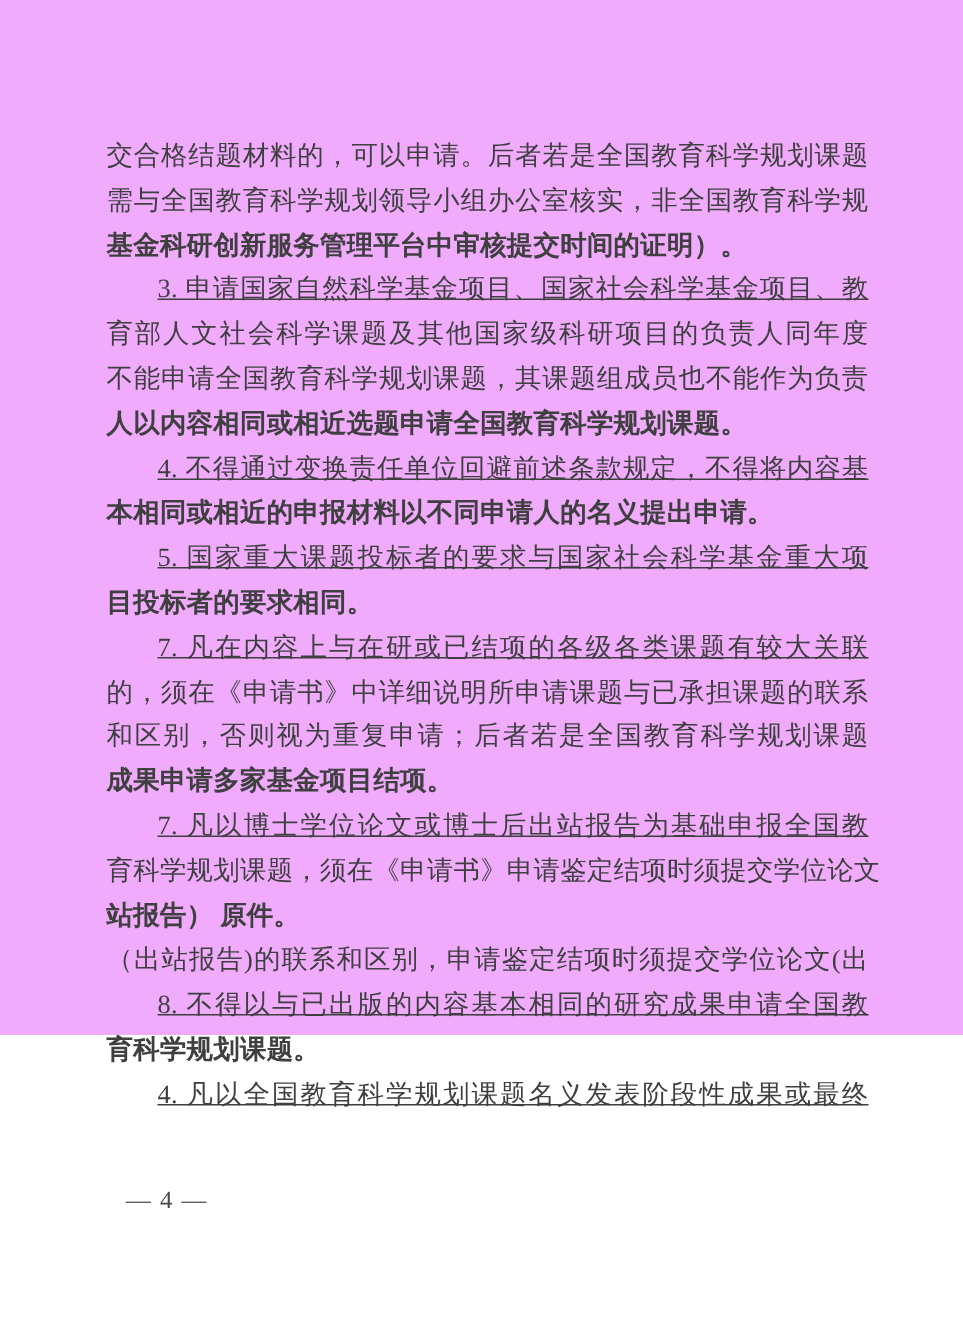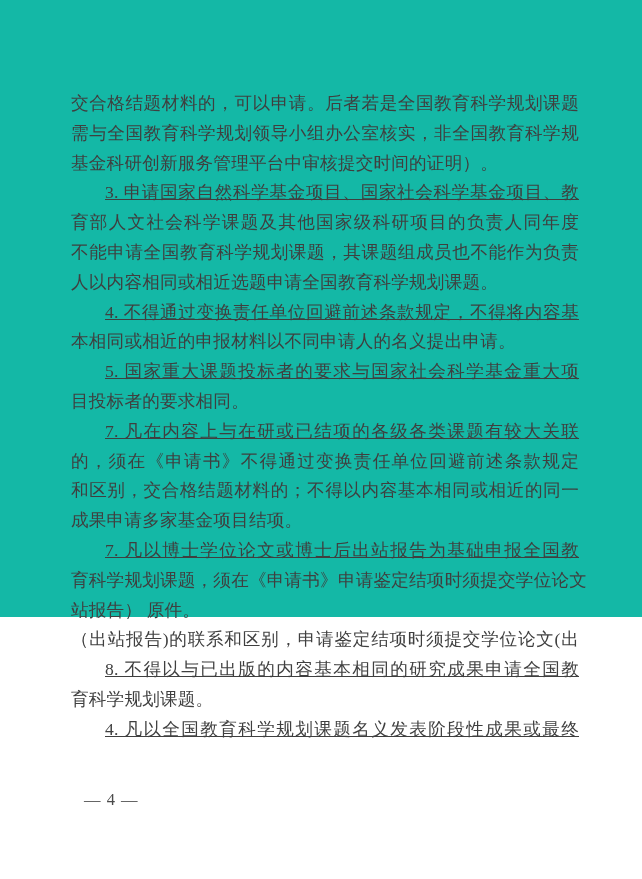--- a/index.html
+++ b/index.html
@@ -9,22 +9,22 @@
   body {
     width: 642px;
     height: 879px;
     background: #ffffff;
     font-family: "Liberation Serif", "DejaVu Serif", serif;
     overflow: hidden;
   }
   .page {
     position: relative;
     width: 642px;
-    height: 617px;
-    background: #14b8a6;
+    height: 690px;
+    background: #f0abfc;
   }
   .text-body {
     position: absolute;
     left: 71px;
     top: 89px;
     width: 508px;
     color: #3f3f3f;
   }
   .line {
     font-size: 17.6px;
@@ -32,20 +32,21 @@
     height: 29.8px;
     text-align: justify;
     text-align-last: justify;
     text-justify: inter-character;
     letter-spacing: 0.2px;
     white-space: nowrap;
   }
   .line.no-j {
     text-align: left;
     text-align-last: left;
+    font-weight: bold;
   }
   .line.ind {
     padding-left: 34px;
     text-decoration: underline;
   }
   .footer {
     position: absolute;
     left: 84px;
     top: 790px;
     font-size: 16.5px;
@@ -64,22 +65,22 @@
       <div class="line no-j">基金科研创新服务管理平台中审核提交时间的证明）。</div>
       <div class="line ind">3. 申请国家自然科学基金项目、国家社会科学基金项目、教</div>
       <div class="line">育部人文社会科学课题及其他国家级科研项目的负责人同年度</div>
       <div class="line">不能申请全国教育科学规划课题，其课题组成员也不能作为负责</div>
       <div class="line no-j">人以内容相同或相近选题申请全国教育科学规划课题。</div>
       <div class="line ind">4. 不得通过变换责任单位回避前述条款规定，不得将内容基</div>
       <div class="line no-j">本相同或相近的申报材料以不同申请人的名义提出申请。</div>
       <div class="line ind">5. 国家重大课题投标者的要求与国家社会科学基金重大项</div>
       <div class="line no-j">目投标者的要求相同。</div>
       <div class="line ind">7. 凡在内容上与在研或已结项的各级各类课题有较大关联</div>
-      <div class="line">的，须在《申请书》不得通过变换责任单位回避前述条款规定</div>
-      <div class="line">和区别，交合格结题材料的；不得以内容基本相同或相近的同一</div>
+      <div class="line">的，须在《申请书》中详细说明所申请课题与已承担课题的联系</div>
+      <div class="line">和区别，否则视为重复申请；后者若是全国教育科学规划课题</div>
       <div class="line no-j">成果申请多家基金项目结项。</div>
       <div class="line ind">7. 凡以博士学位论文或博士后出站报告为基础申报全国教</div>
       <div class="line">育科学规划课题，须在《申请书》申请鉴定结项时须提交学位论文</div>
       <div class="line no-j">站报告） 原件。</div>
       <div class="line">（出站报告)的联系和区别，申请鉴定结项时须提交学位论文(出</div>
       <div class="line ind">8. 不得以与已出版的内容基本相同的研究成果申请全国教</div>
       <div class="line no-j">育科学规划课题。</div>
       <div class="line ind">4. 凡以全国教育科学规划课题名义发表阶段性成果或最终</div>
     </div>
   <div class="footer">— 4 —</div>

